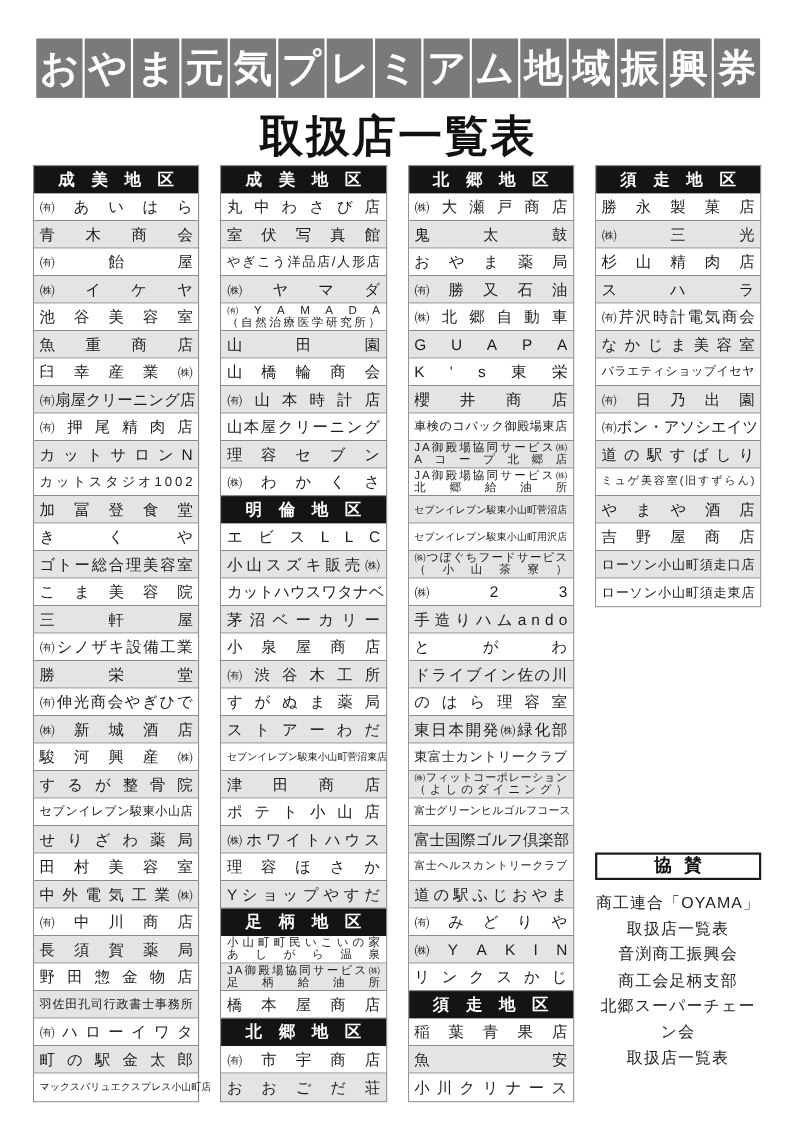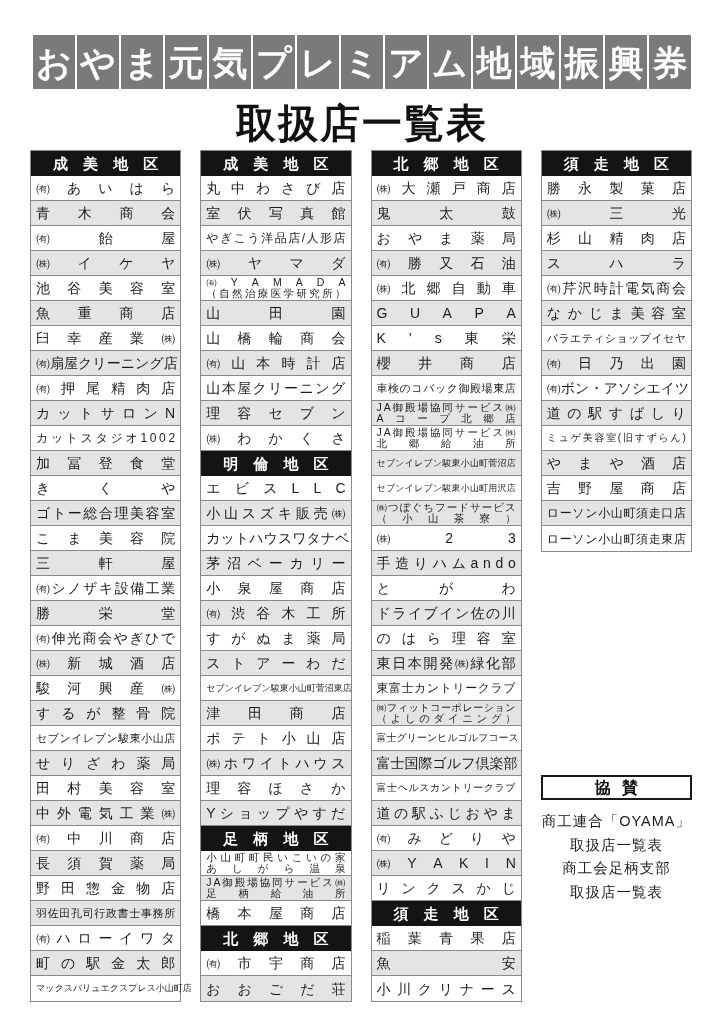--- a/index.html
+++ b/index.html
@@ -1456,19 +1456,21 @@
         <div class="sponsor">
           <div class="sponsor-header">
             <div class="just">
               <span>協</span>
               <span>賛</span>
             </div>
           </div>
           <div class="sponsor-list">
             <div class="sponsor-item">商工連合「OYAMA」</div>
             <div class="sponsor-item">取扱店一覧表</div>
+            <div class="sponsor-item">音渕商工振興会</div>
             <div class="sponsor-item">商工会足柄支部</div>
+            <div class="sponsor-item">北郷スーパーチェーン会</div>
             <div class="sponsor-item">取扱店一覧表</div>
           </div>
         </div>
       </div>
     </div>
 </div>
 
 </body></html>

